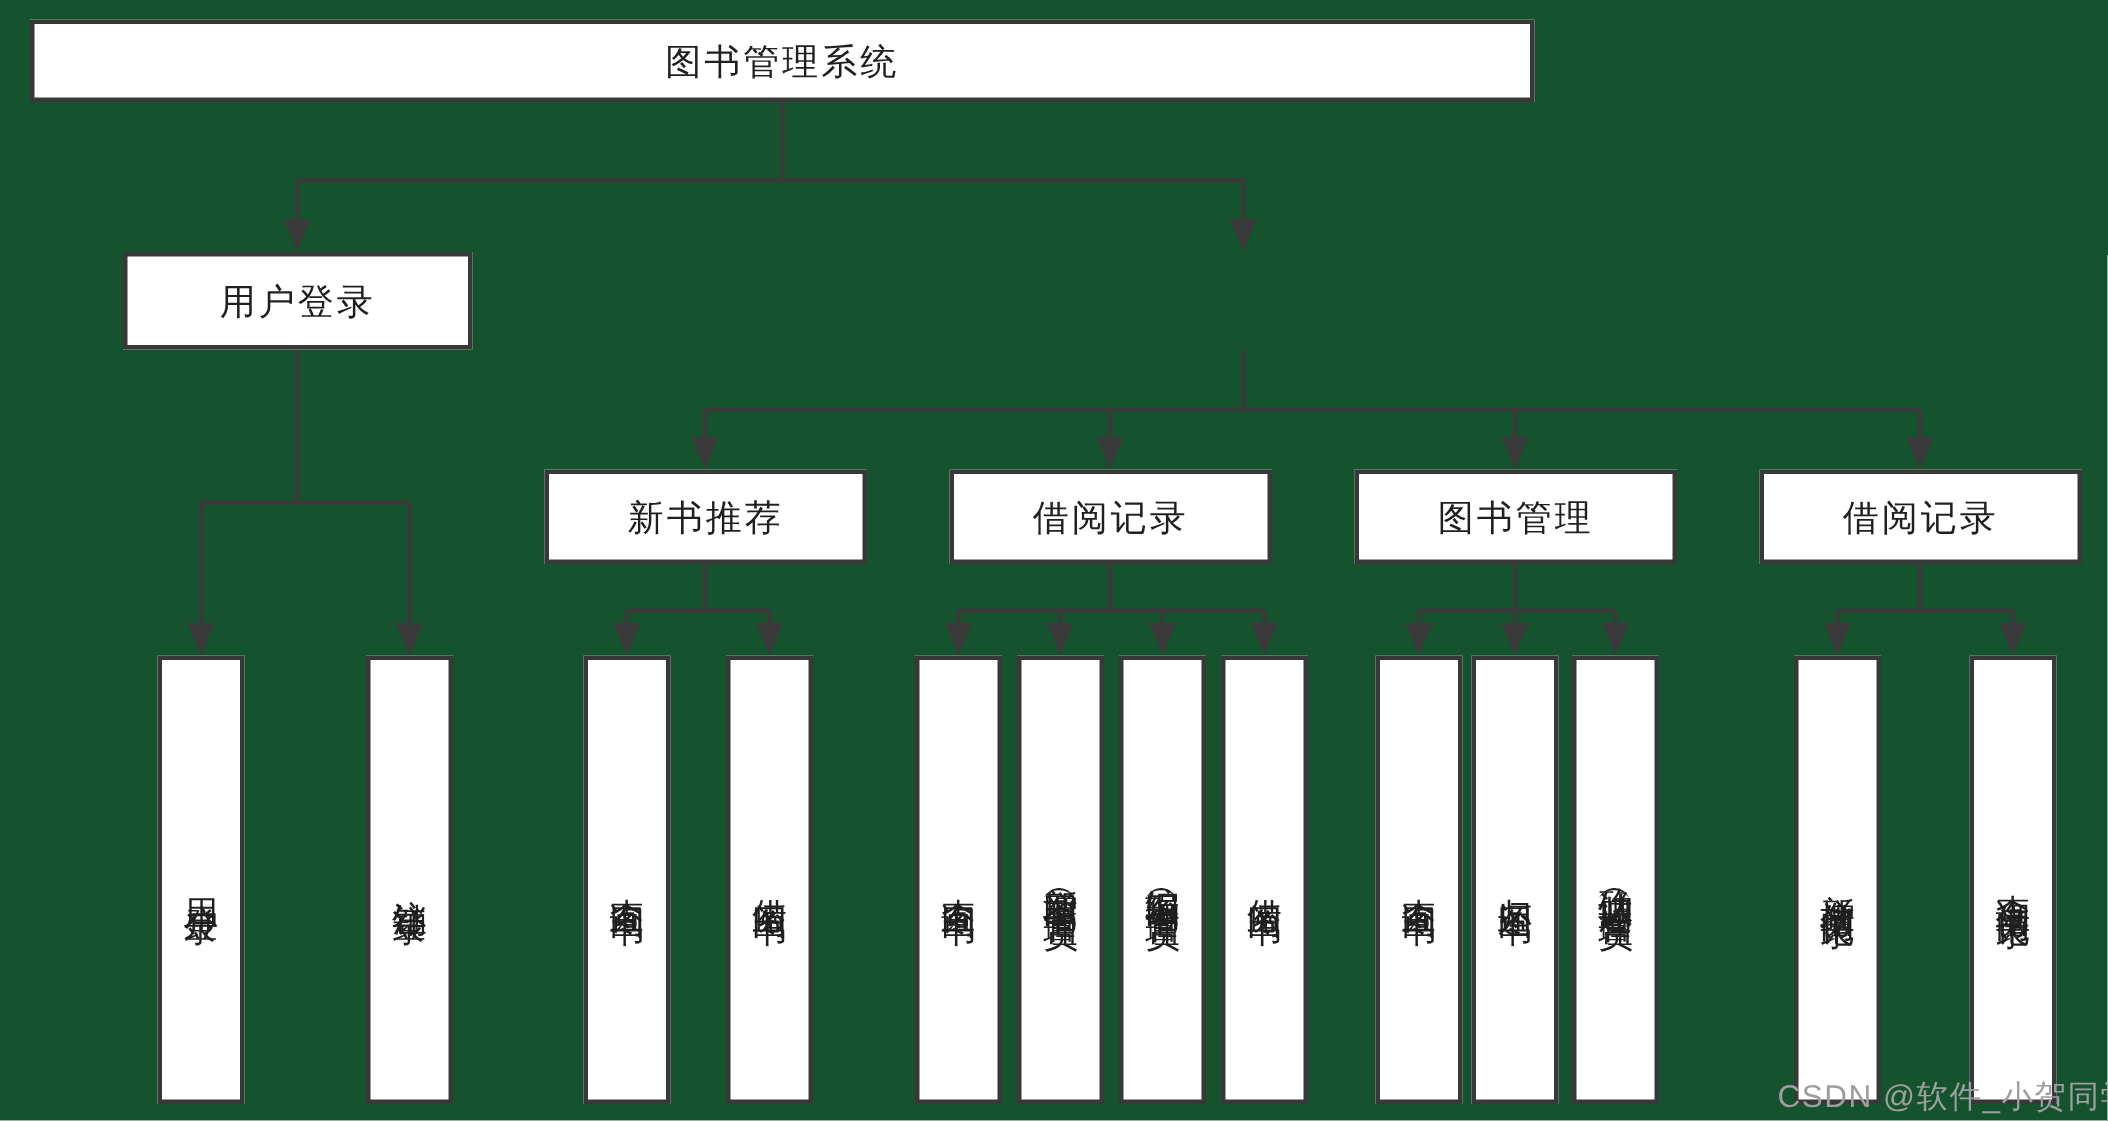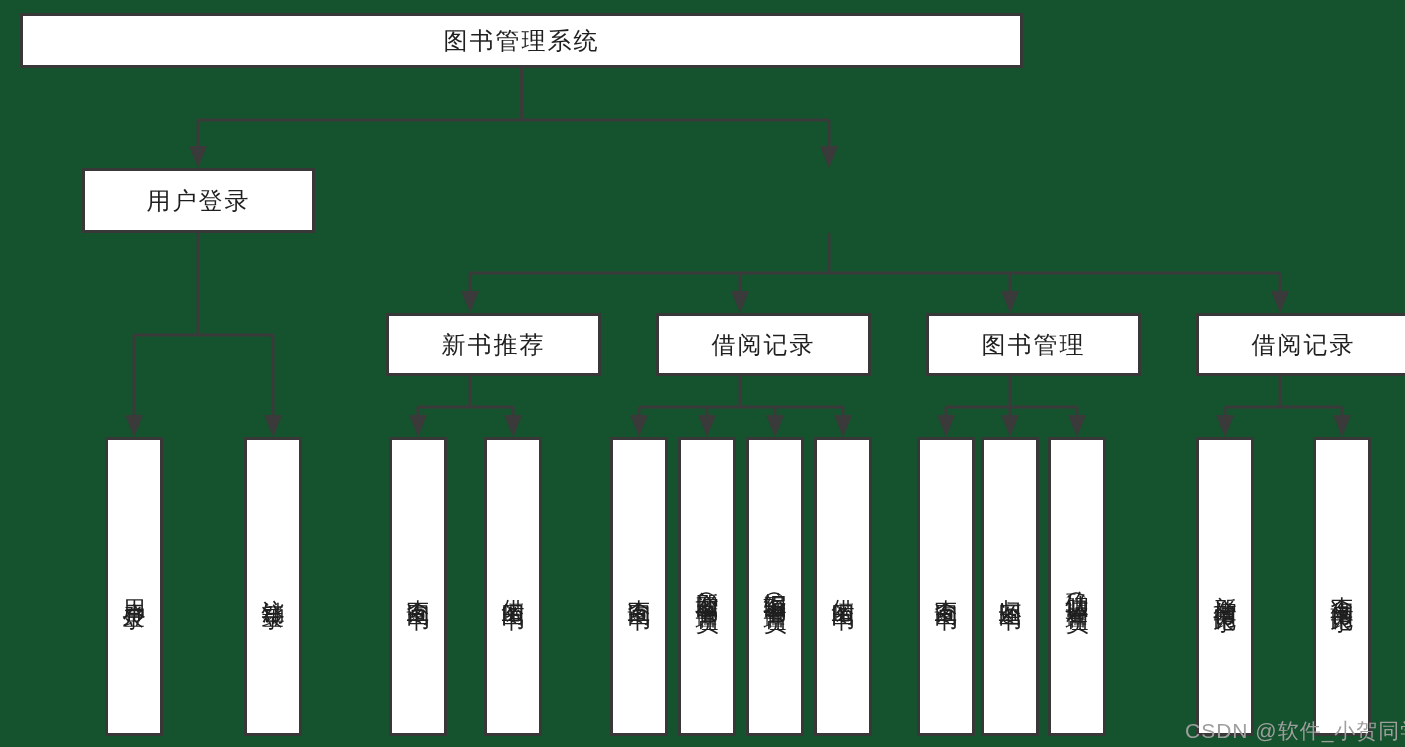--- a/index.html
+++ b/index.html
@@ -17,21 +17,21 @@
     text-align:center;
   }
   .h-label { font-size:24px; letter-spacing:2px; white-space:nowrap; }
   .v-label {
     writing-mode:vertical-rl; text-orientation:mixed;
     font-size:23px; letter-spacing:3px; line-height:1; white-space:nowrap;
   }
   .root  { left:20px;  top:13px;  width:1003px; height:55px; }
   .lv2-a { left:82px;  top:168px; width:233px;  height:65px; }
   .lv2-b { left:712px; top:168px; width:234px;  height:65px; }
-  .lv3   { top:313px; width:215px; height:63px;margin-left:23px; }
+  .lv3   { top:313px; width:215px; height:63px; }
   .lv3-1 { left:363px; }  .lv3-2 { left:633px; }
   .lv3-3 { left:903px; }  .lv3-4 { left:1173px;text-align:center; }
   .leaf  { top:437px; width:58px; height:299px; }
   .x105{left:105px}.x244{left:244px}.x389{left:389px}.x484{left:484px}
   .x610{left:610px}.x678{left:678px}.x746{left:746px}.x814{left:814px}
   .x917{left:917px}.x981{left:981px}.x1048{left:1048px}
   .x1196{left:1196px}.x1313{left:1313px}
   .watermark {
     position:absolute; left:1185px; top:717px; z-index:3;
     font-size:21px; color:#9e9e9e; white-space:nowrap; letter-spacing:1px;

